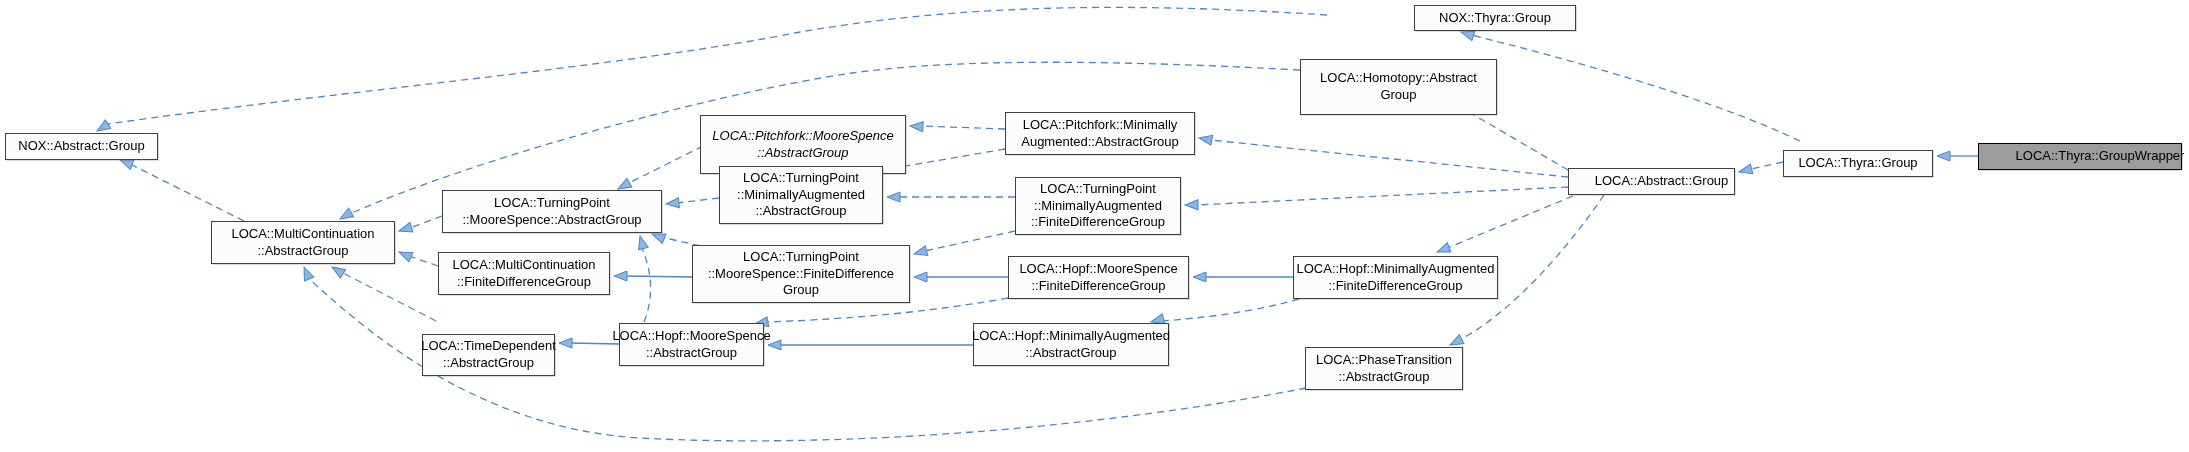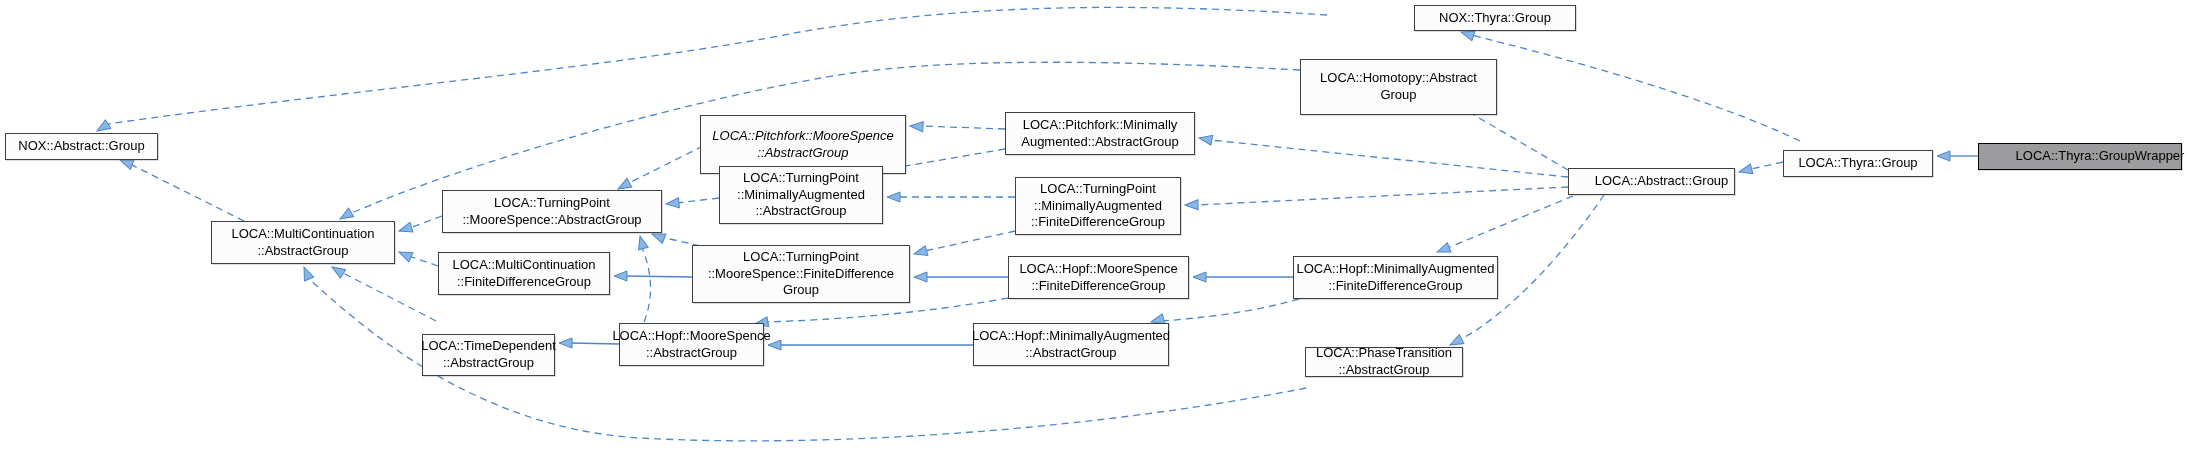--- a/index.html
+++ b/index.html
@@ -123,19 +123,19 @@
 ::FiniteDifferenceGroup</div>
       <div class="node" style="left: 1008px; top: 256px; width: 181px; height: 43px;">LOCA::Hopf::MooreSpence
 ::FiniteDifferenceGroup</div>
       <div class="node" style="left: 973px; top: 323px; width: 196px; height: 43px;">LOCA::Hopf::MinimallyAugmented
 ::AbstractGroup</div>
       <div class="node" style="left: 1300px; top: 59px; width: 197px; height: 56px;">LOCA::Homotopy::Abstract
 Group</div>
       <div class="node" style="left: 1385px; top: 5px; width: 162px; height: 26px; margin-left: 29px;">NOX::Thyra::Group</div>
       <div class="node" style="left: 1293px; top: 256px; width: 205px; height: 43px;">LOCA::Hopf::MinimallyAugmented
 ::FiniteDifferenceGroup</div>
-      <div class="node" style="left: 1305px; top: 347px; width: 158px; height: 30px;">LOCA::PhaseTransition
+      <div class="node" style="left: 1305px; top: 347px; width: 158px; height: 43px;">LOCA::PhaseTransition
 ::AbstractGroup</div>
       <div class="node" style="left: 1568px; top: 168px; width: 167px; height: 27px; padding-left: 20px;">LOCA::Abstract::Group</div>
       <div class="node" style="left: 1783px; top: 150px; width: 150px; height: 27px;">LOCA::Thyra::Group</div>
       <div class="node highlight" style="left: 1978px; top: 143px; width: 204px; height: 27px; padding-left: 40px;">LOCA::Thyra::GroupWrapper</div>
     </div>
 </div>
 
 </body></html>

